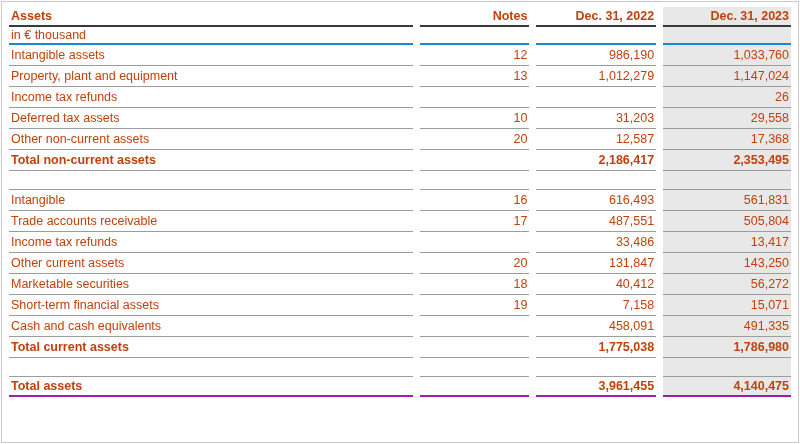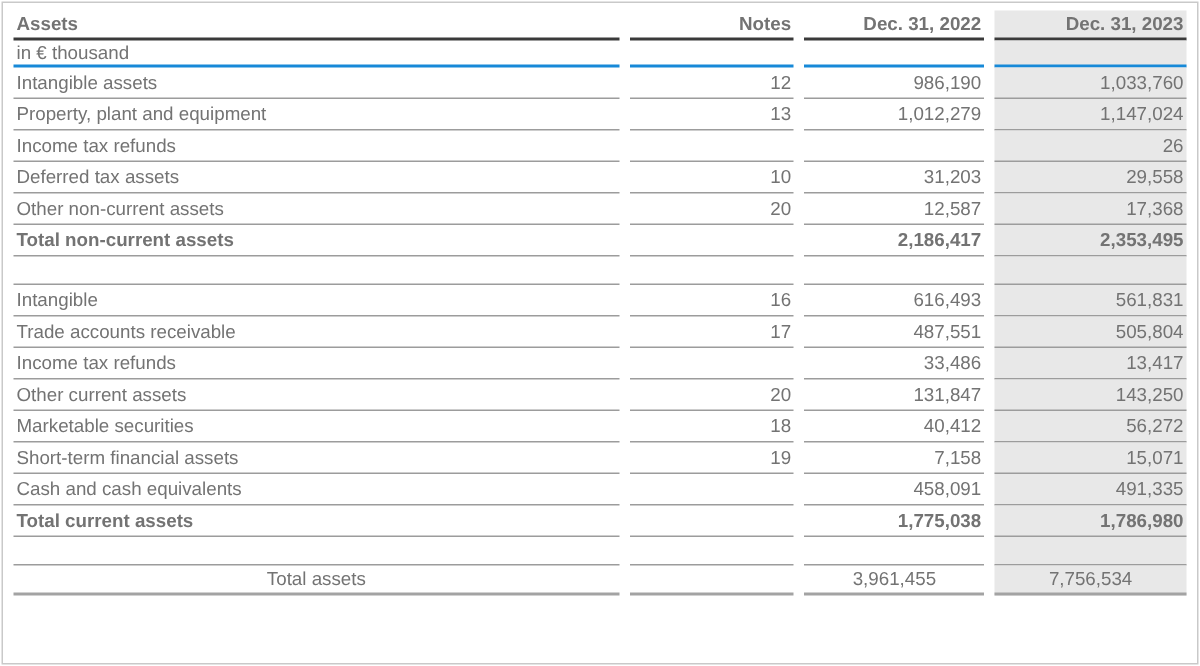--- a/index.html
+++ b/index.html
@@ -18,21 +18,21 @@
     background: #ffffff;
     padding-top: 5px;
     overflow: hidden;
   }
   table.balance {
     width: 100%;
     border-collapse: separate;
     border-spacing: 7px 0;
     table-layout: fixed;
     font-size: 12.5px;
-    color: #737373;
+    color: #c2410c;
   }
   col.c-label { width: 398px; }
   col.c-notes { width: 108px; }
   col.c-2022  { width: 118px; }
   col.c-2023  { width: 126px; }
 
   th, td {
     padding: 0 2px;
     height: 20px;
     vertical-align: middle;
@@ -51,24 +51,23 @@
   tr.header-row th.label { font-weight: 700; }
   tr.header-row th.hl-bold { font-weight: 700; }
 
   tr.unit-row td {
     height: 16px;
     border-bottom: 2px solid var(--accent, #1789d8);
   }
 
   tr.total td { font-weight: 700; }
   tr.grand td {
-    font-weight: 400;
+    font-weight: 700;
     height: 18px;
-    border-bottom: 2px solid #a3a3a3;
-    text-align: center;
+    border-bottom: 2px solid #a21caf;
   }
   tr.spacer td { height: 18px; }
 
   td.col2023, th.col2023 { background: #e8e8e8; margin-left: 15px; }
 </style>
 </head>
 <body>
 
 <div class="frame">
   <table class="balance">
@@ -186,17 +185,17 @@
         <tr class="spacer">
           <td class="label"></td>
           <td class="num"></td>
           <td class="num"></td>
           <td class="num col2023"></td>
         </tr>
         <tr class="grand">
           <td class="label">Total assets</td>
           <td class="num"></td>
           <td class="num">3,961,455</td>
-          <td class="num col2023">7,756,534</td>
+          <td class="num col2023">4,140,475</td>
         </tr>
       </tbody>
   </table>
 </div>
 
 </body></html>

